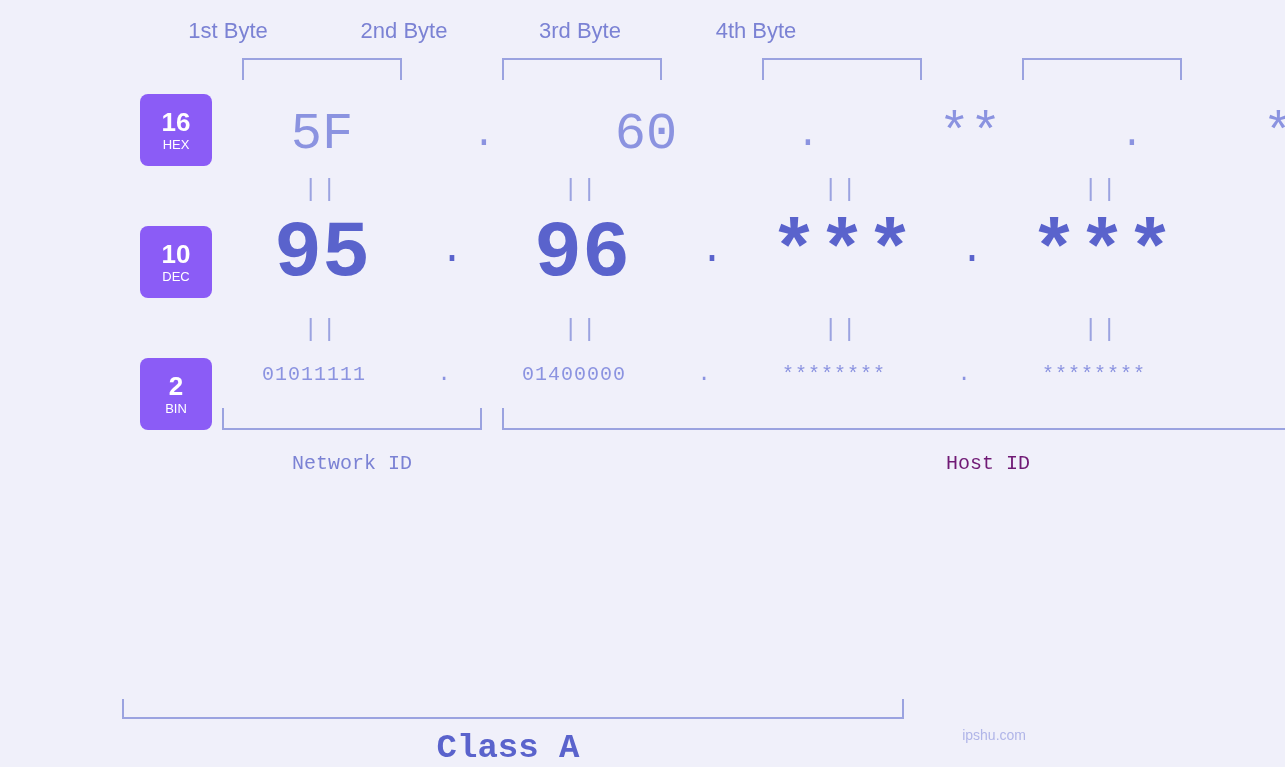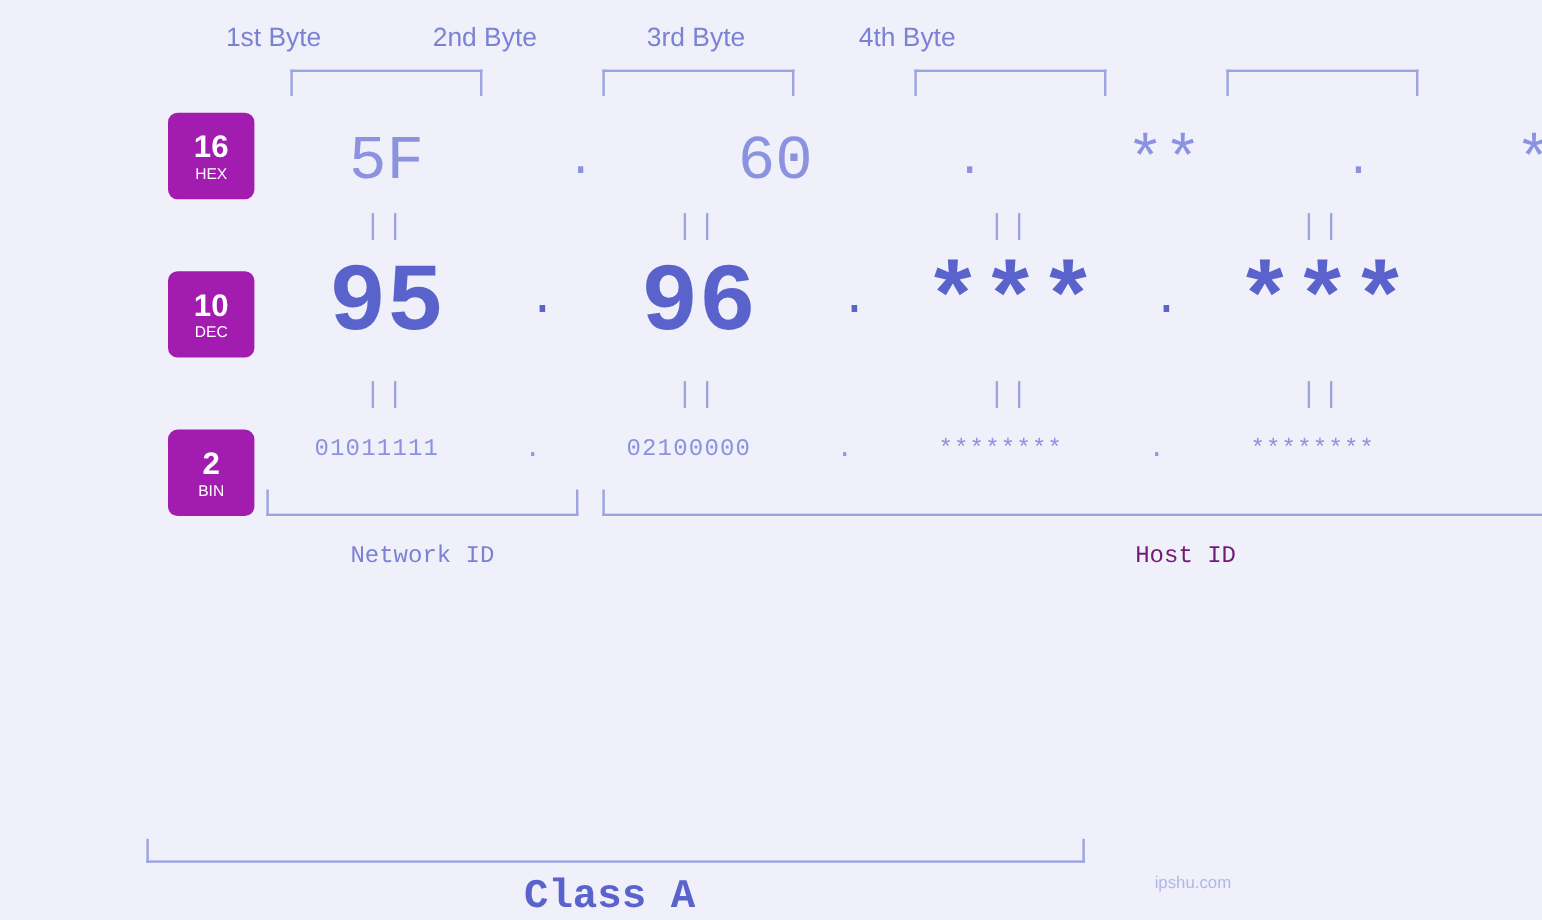--- a/index.html
+++ b/index.html
@@ -55,21 +55,21 @@
       display: flex;
       flex-direction: column;
       align-items: center;
       justify-content: space-around;
       width: 120px;
       padding-top: 40px;
       gap: 60px;
     }
 
     .badge {
-      background: #a21caf;
+      background: #8b5cf6;
       color: white;
       border-radius: 8px;
       width: 72px;
       height: 72px;
       display: flex;
       flex-direction: column;
       align-items: center;
       justify-content: center;
       font-family: Arial, sans-serif;
     }
@@ -412,21 +412,21 @@
         <div class="equals-cell">||</div>
         <div class="equals-sep"></div>
         <div class="equals-cell">||</div>
         <div class="equals-sep"></div>
         <div class="equals-cell">||</div>
       </div>
 
       <div class="bin-row">
         <div class="bin-cell">01011111</div>
         <div class="dot-bin">.</div>
-        <div class="bin-cell">02100000</div>
+        <div class="bin-cell">01400000</div>
         <div class="dot-bin">.</div>
         <div class="bin-cell">********</div>
         <div class="dot-bin">.</div>
         <div class="bin-cell">********</div>
       </div>
 
       <div class="bottom-bracket-row">
         <div class="bot-bracket-networkid"></div>
         <div style="width:20px;"></div>
         <div class="bot-bracket-hostid"></div>

